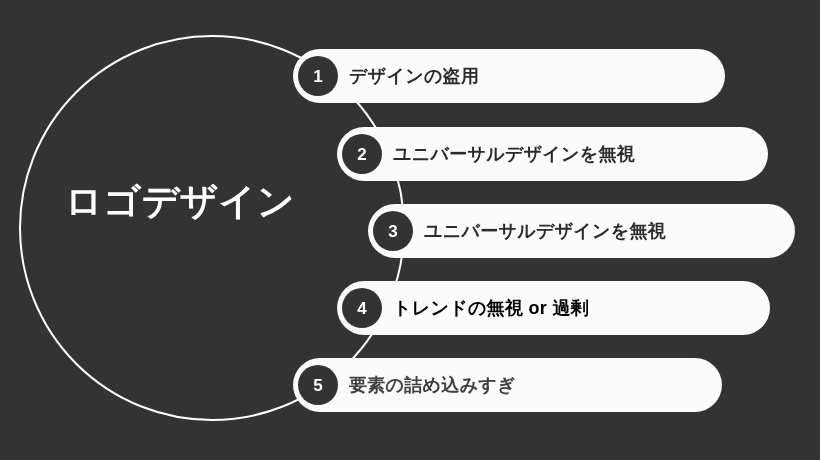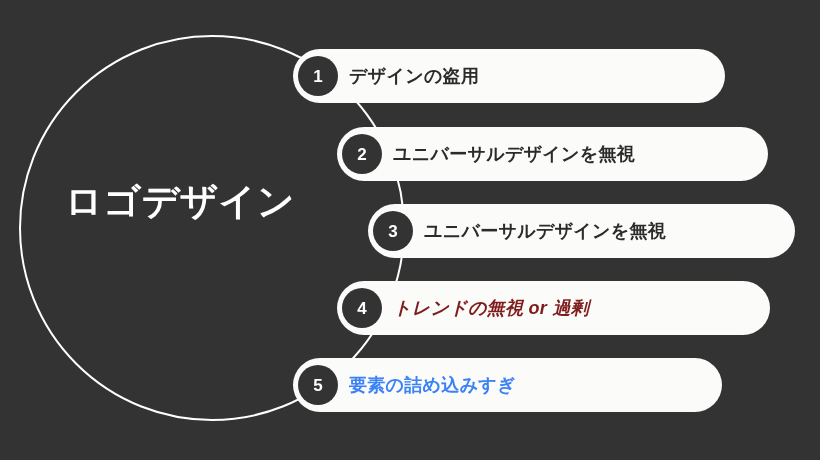--- a/index.html
+++ b/index.html
@@ -99,21 +99,21 @@
     <span class="pill-label" style="color: rgb(43, 43, 43);">ユニバーサルデザインを無視</span>
   </div>
 
   <div class="pill" id="pill-2" style="left: 368px; top: 204px; width: 427px; background: rgb(251, 251, 250);">
     <span class="badge" style="background: rgb(51, 51, 51); color: rgb(255, 255, 255);">3</span>
     <span class="pill-label" style="color: rgb(43, 43, 43);">ユニバーサルデザインを無視</span>
   </div>
 
   <div class="pill" id="pill-3" style="left: 337px; top: 281px; width: 433px; background: rgb(251, 251, 250);">
     <span class="badge" style="background: rgb(51, 51, 51); color: rgb(255, 255, 255);">4</span>
-    <span class="pill-label" style="color: #7f1d1d; font-style: italic;">トレンドの無視 or 過剰</span>
+    <span class="pill-label" style="color: #000000;">トレンドの無視 or 過剰</span>
   </div>
 
   <div class="pill" id="pill-4" style="left: 293px; top: 358px; width: 429px; background: rgb(251, 251, 250);">
     <span class="badge" style="background: rgb(51, 51, 51); color: rgb(255, 255, 255);">5</span>
-    <span class="pill-label" style="color: #3b82f6; text-align: right;">要素の詰め込みすぎ</span>
+    <span class="pill-label" style="color: #404040; text-align: right;">要素の詰め込みすぎ</span>
   </div>
 
 </div>
 
 </body></html>

